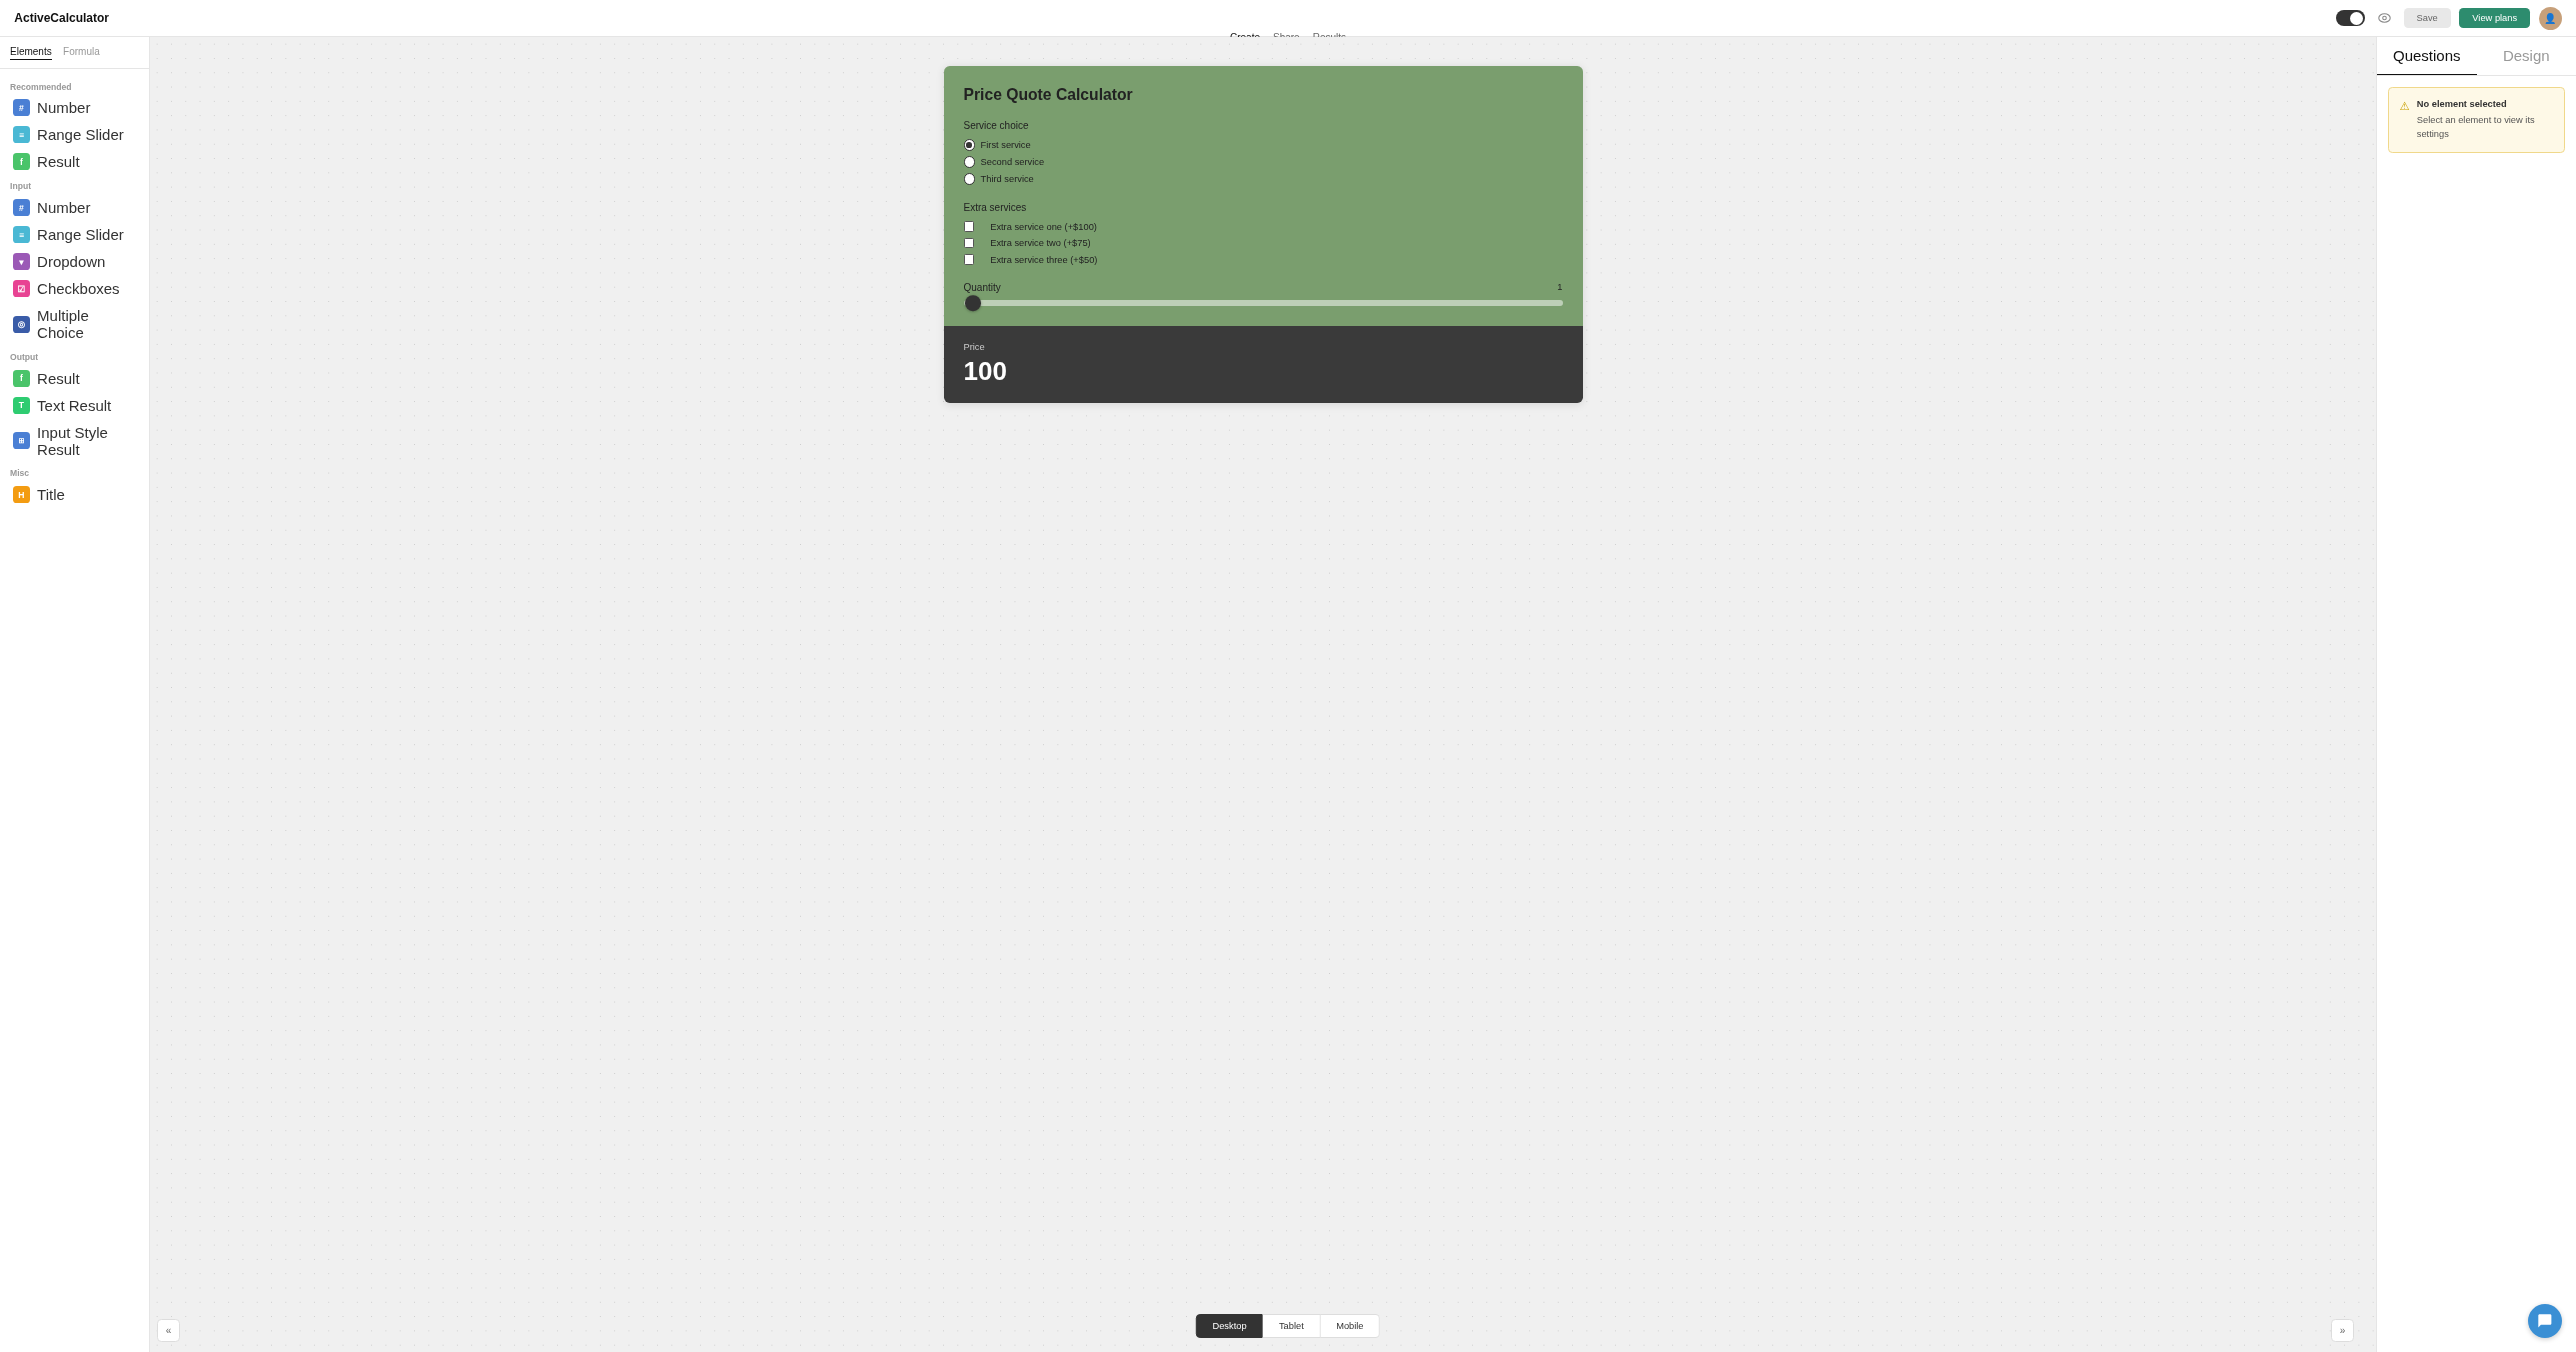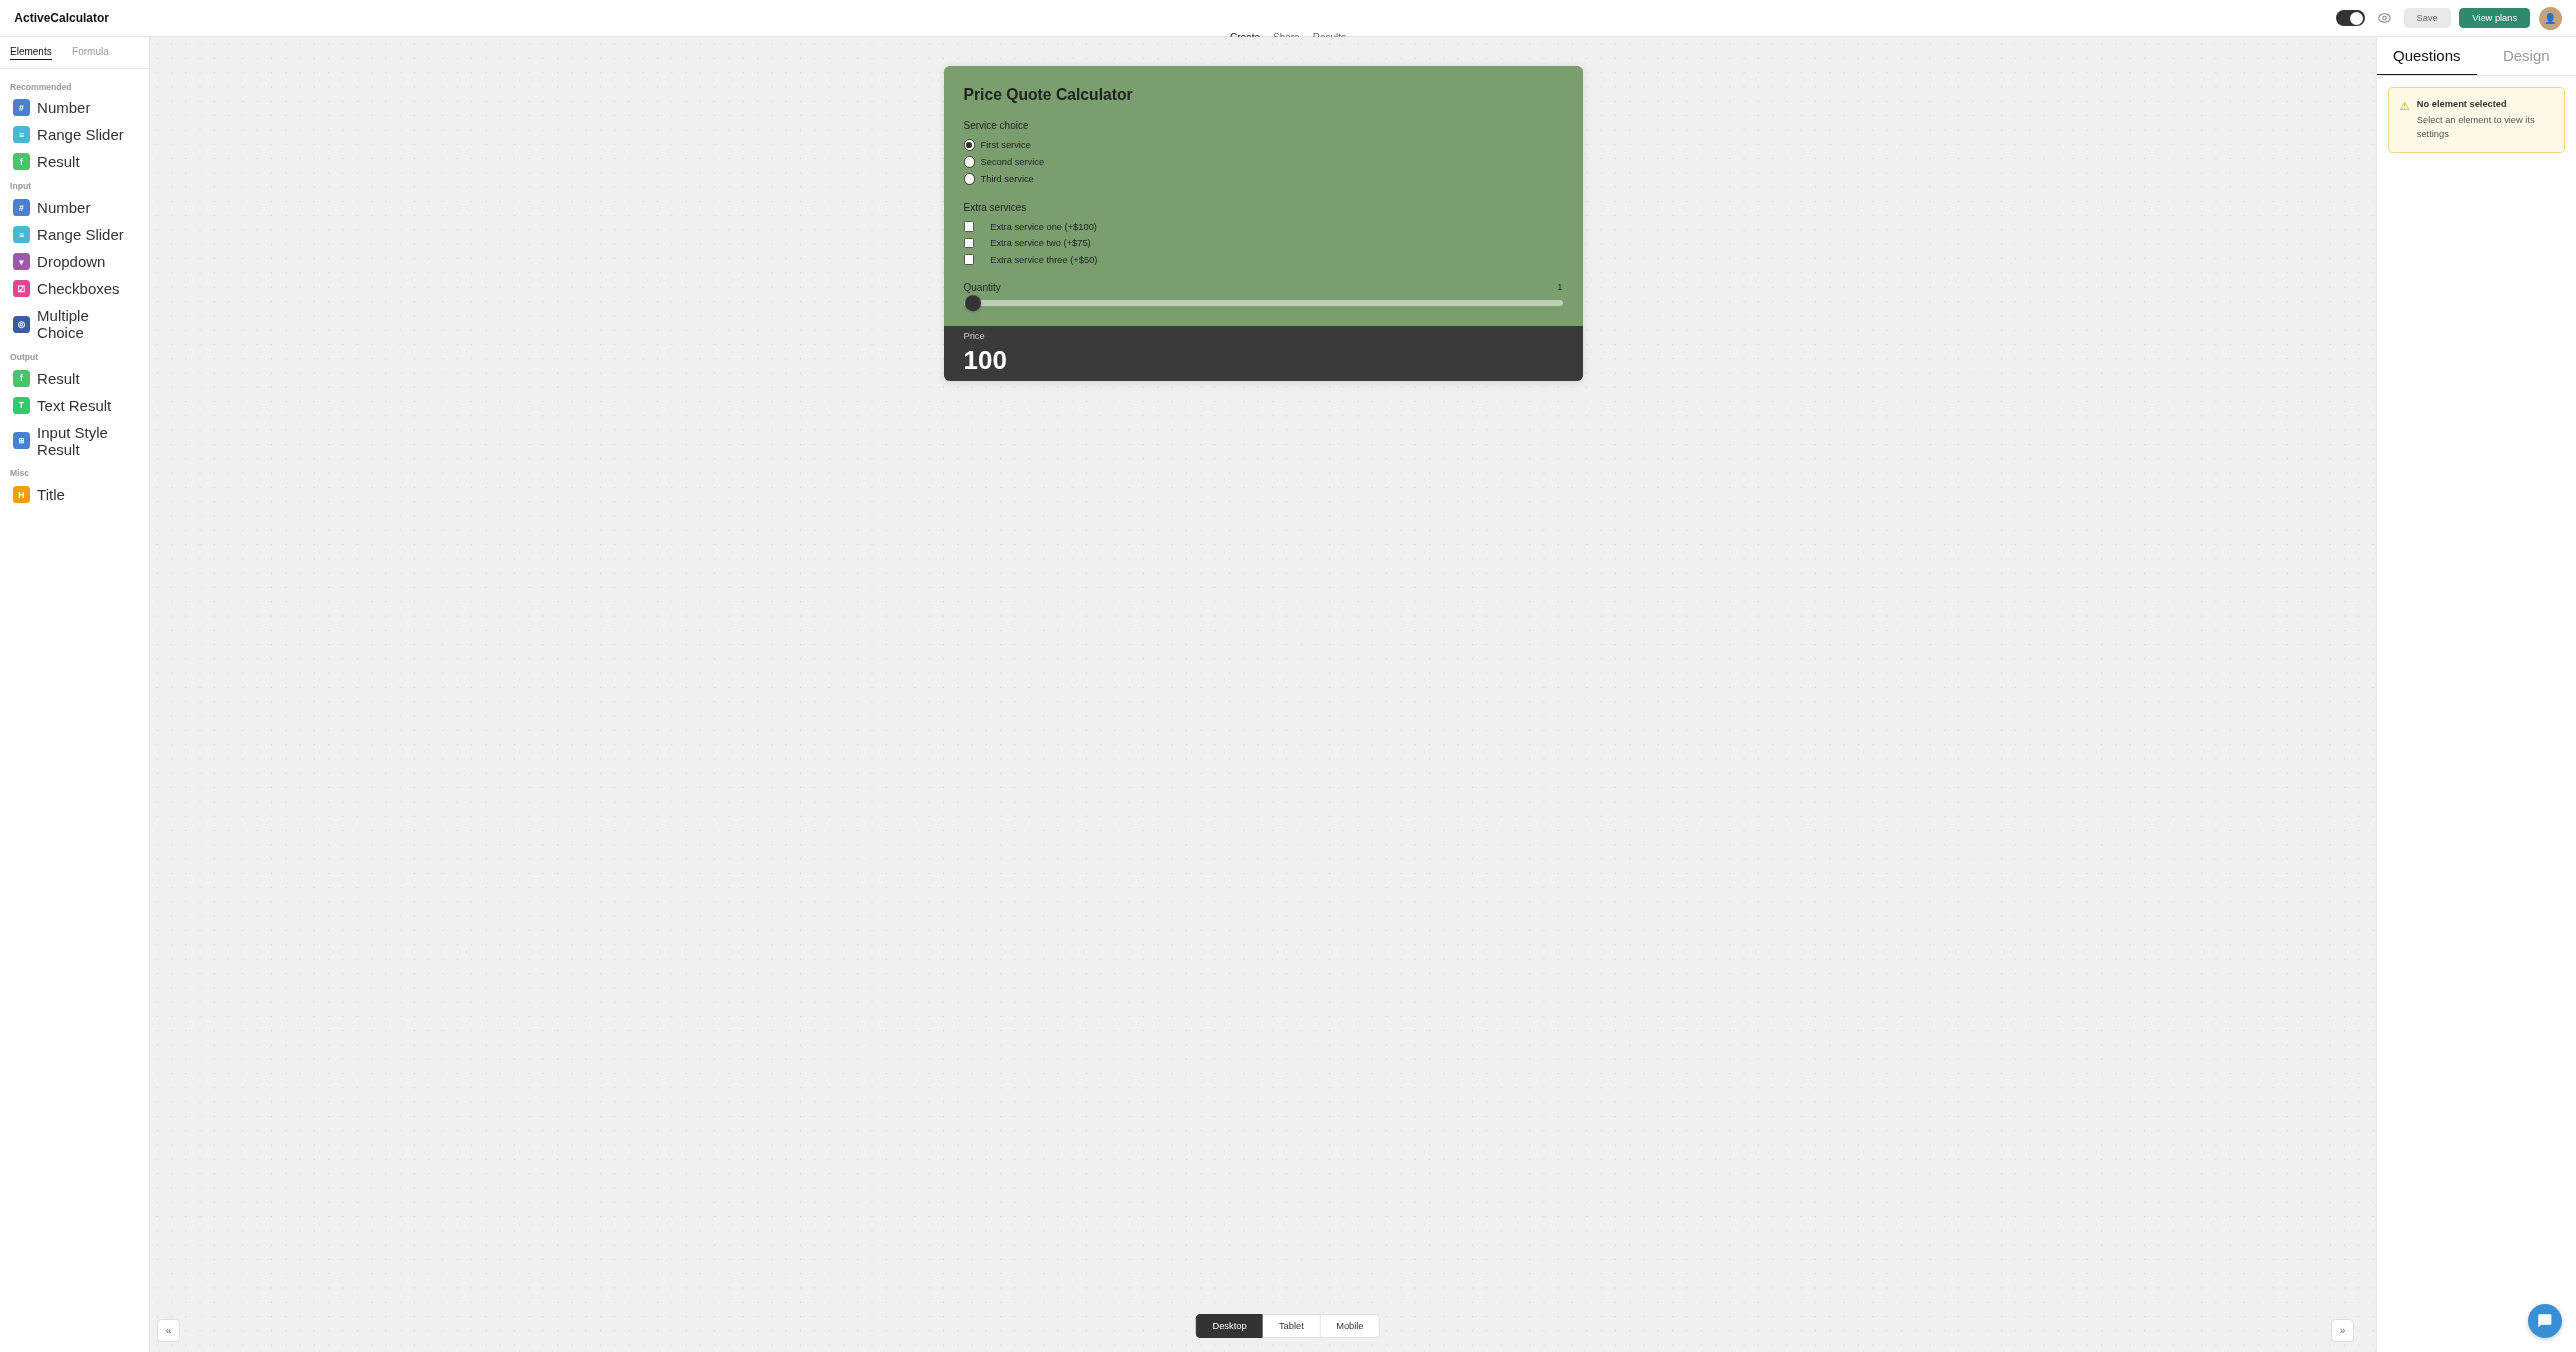--- a/index.html
+++ b/index.html
@@ -17,21 +17,21 @@
     .eye-btn { width: 21.5px; height: 21.5px; display: flex; align-items: center; justify-content: center; cursor: pointer; color: #666; font-size: 11.4px; }
     .save-btn { padding: 5px 13px; background: #e8e8e8; color: #666; border: none; border-radius: 4.3px; cursor: pointer; font-size: 9.3px; }
     .view-plans-btn { padding: 5px 13px; background: #2d8c6e; color: #fff; border: none; border-radius: 4.3px; cursor: pointer; font-size: 9.3px; font-weight: 500; }
     .avatar { width: 23px; height: 23px; border-radius: 50%; background: #c7a07a; overflow: hidden; display: flex; align-items: center; justify-content: center; font-size: 10px; color: #fff; }
 
     
     .main-layout { display: flex; flex: 1; overflow: hidden; }
 
     
     .sidebar { width: 150px; border-right: 0.7px solid #e5e5e5; overflow-y: auto; flex-shrink: 0; padding: 8.6px 0; }
-    .sidebar-tabs { display: flex; gap: 9px; padding: 0 10px 7.2px; border-bottom: 0.7px solid #e5e5e5; margin-bottom: 7.2px; }
+    .sidebar-tabs { display: flex; gap: 0; padding: 0 10px 7.2px; border-bottom: 0.7px solid #e5e5e5; margin-bottom: 7.2px; }
     .sidebar-tab { font-size: 10px; color: #999; cursor: pointer; padding-bottom: 2.9px; margin-right: 11.4px; border-bottom: 1.4px solid transparent; }
     .sidebar-tab.active { color: #111; font-weight: 500; border-bottom: 1.4px solid #111; }
     .section-label { font-size: 8.6px; font-weight: 600; color: #999; padding: 5.7px 10px 2.9px; text-transform: none; }
     .sidebar-item { display: flex; align-items: center; gap: 7.2px; padding: 5px 10px; cursor: pointer; border-radius: 4.3px; margin: 0 2.9px; }
     .item-icon { width: 17px; height: 17px; border-radius: 3.6px; display: flex; align-items: center; justify-content: center; font-size: 8.6px; color: #fff; font-weight: 700; flex-shrink: 0; }
     .icon-blue { background: #4a7fd4; }
     .icon-cyan { background: #4ab8d4; }
     .icon-green { background: #4ac46a; }
     .icon-purple { background: #9b59b6; }
     .icon-pink { background: #e84393; }
@@ -54,21 +54,21 @@
     .radio-inner { width: 5.7px; height: 5.7px; border-radius: 50%; background: #333; }
     .checkbox-group { display: flex; flex-direction: column; gap: 5.7px; margin-bottom: 17px; }
     .checkbox-item { display: flex; align-items: center; gap: 16px; font-size: 9.3px; color: #222; }
     .checkbox-box { width: 10.7px; height: 10.7px; border: 1.4px solid #555; border-radius: 1.4px; background: #fff; flex-shrink: 0; }
     .quantity-section { margin-bottom: 0; }
     .quantity-header { display: flex; justify-content: space-between; align-items: center; margin-bottom: 7.2px; }
     .quantity-label { font-size: 10px; color: #222; font-weight: 500; }
     .quantity-val { font-size: 9.3px; color: #222; }
     .slider-track { width: 100%; height: 5.7px; background: rgba(255,255,255,0.5); border-radius: 2.9px; position: relative; }
     .slider-thumb { width: 15.7px; height: 15.7px; background: #333; border-radius: 50%; position: absolute; top: 50%; left: 1.4px; transform: translateY(-50%); box-shadow: 0 0.7px 2.9px rgba(0,0,0,0.3); }
-    .calc-footer { background: #3a3a3a; padding: 5px 20px; }
+    .calc-footer { background: #3a3a3a; padding: 16px 20px; }
     .price-label { font-size: 9.3px; color: #ccc; margin-bottom: 4.3px; }
     .price-value { font-size: 26px; font-weight: 700; color: #fff; }
 
     
     .bottom-bar { position: fixed; bottom: 14.3px; left: 50%; transform: translateX(-50%); display: flex; gap: 0; background: transparent; z-index: 100; }
     .view-btn { padding: 5.7px 15.7px; font-size: 9.3px; cursor: pointer; border: 0.7px solid #ddd; background: #fff; color: #333; }
     .view-btn.active { background: #333; color: #fff; border-color: #333; }
     .view-btn:first-child { border-radius: 4.3px 0 0 4.3px; }
     .view-btn:last-child { border-radius: 0 4.3px 4.3px 0; }
     .view-btn:not(:first-child) { border-left: none; }

